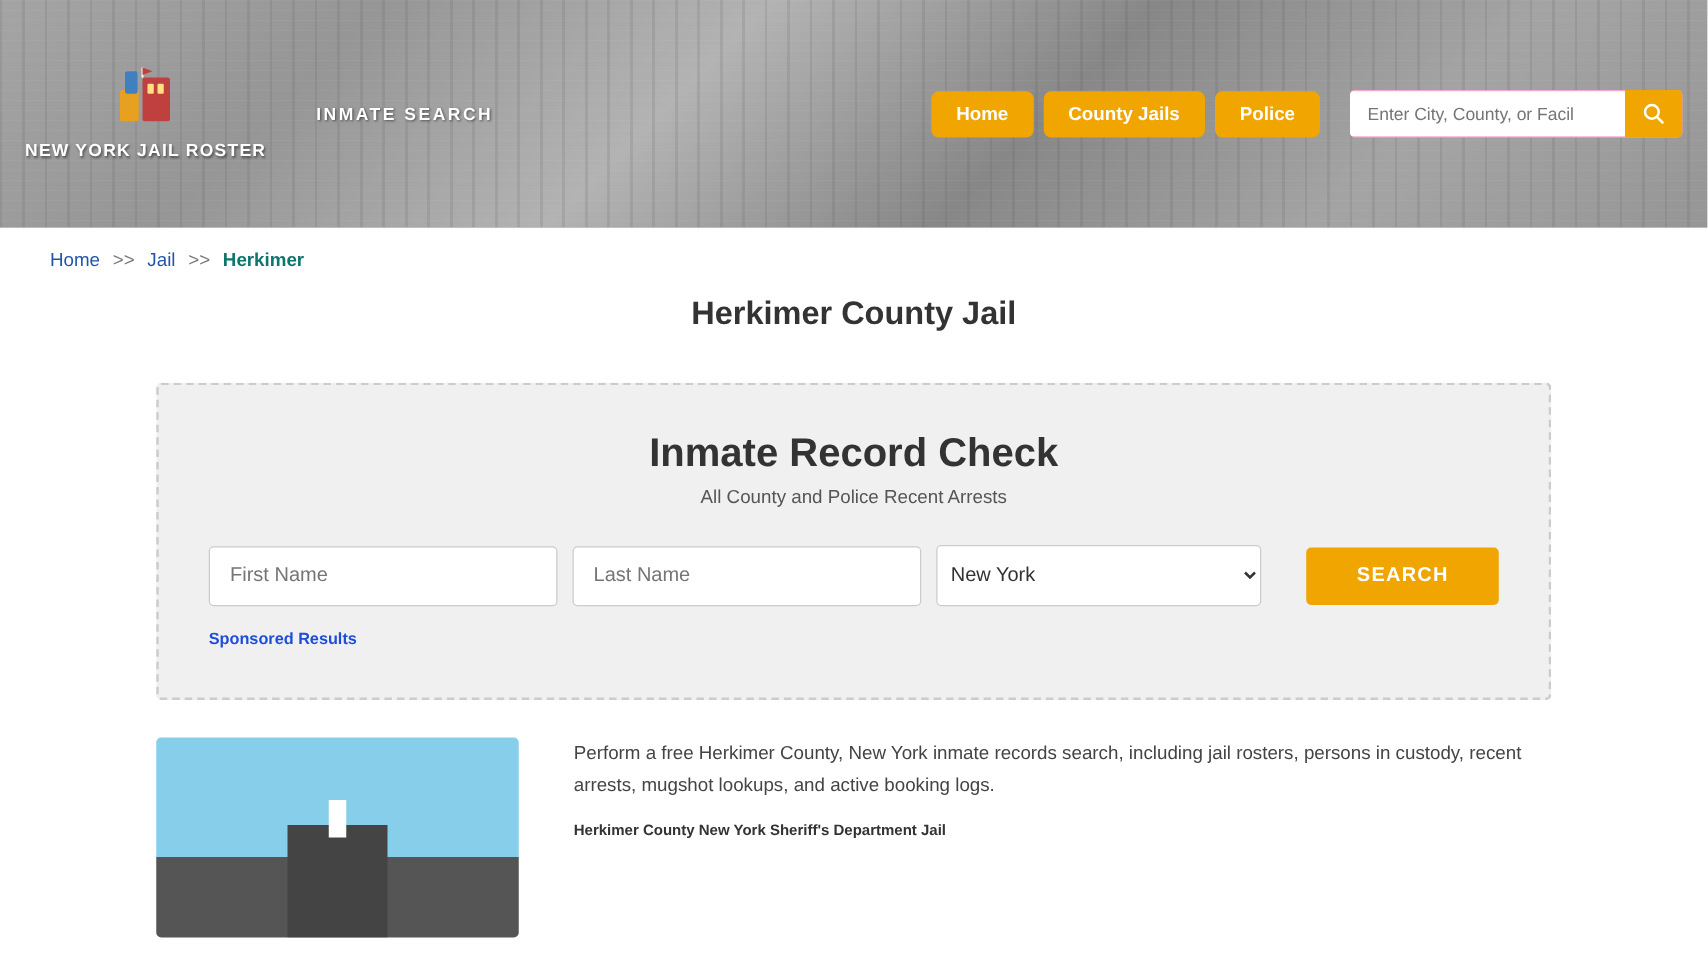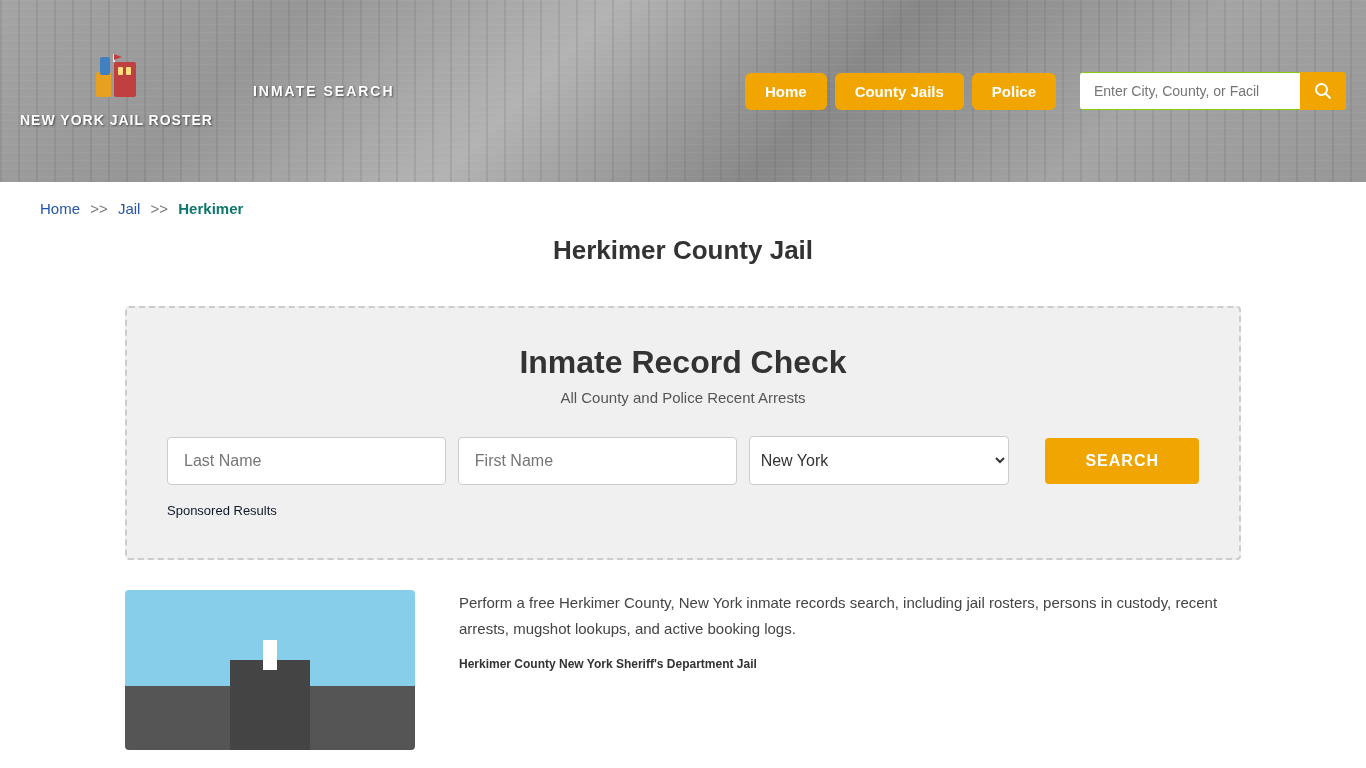--- a/index.html
+++ b/index.html
@@ -87,21 +87,21 @@
       text-decoration: none;
       display: inline-block;
     }
     .nav-btn-orange {
       background: #f0a500;
       color: #fff;
     }
     .search-bar-header {
       display: flex;
       align-items: center;
-      background: #84cc16;
+      background: #f9a8d4;
       border-radius: 4px;
       overflow: hidden;
       margin-left: 16px;
     }
     .search-bar-header input {
       border: none;
       outline: none;
       padding: 10px 14px;
       font-size: 14px;
       width: 220px;
@@ -199,21 +199,22 @@
       border: none;
       border-radius: 4px;
       cursor: pointer;
       letter-spacing: 1px;
       white-space: nowrap;
       margin-left: 24px;
     }
     .sponsored-results {
       margin-top: 18px;
       font-size: 13px;
-      color: #0f172a;
+      color: #1d4ed8;
+      font-weight: bold;
     }
 
     
     .lower-section {
       display: flex;
       gap: 44px;
       padding: 0 125px 30px 125px;
     }
     .lower-img {
       min-width: 290px;
@@ -310,22 +311,22 @@
   <span class="sep">&gt;&gt;</span>
   <span class="current">Herkimer</span>
 </div>
 
 <h1 class="page-title">Herkimer County Jail</h1>
 
 <div class="record-check-box">
   <h2>Inmate Record Check</h2>
   <p class="subtitle">All County and Police Recent Arrests</p>
   <div class="search-form">
+    <input type="text" placeholder="First Name" style="">
     <input type="text" placeholder="Last Name" style="">
-    <input type="text" placeholder="First Name" style="">
     <select>
       <option value="New York" selected="">New York</option>
       <option value="Alabama">Alabama</option>
       <option value="Alaska">Alaska</option>
       <option value="Arizona">Arizona</option>
       <option value="California">California</option>
       <option value="Texas">Texas</option>
     </select>
     <button class="search-btn">SEARCH</button>
   </div>

